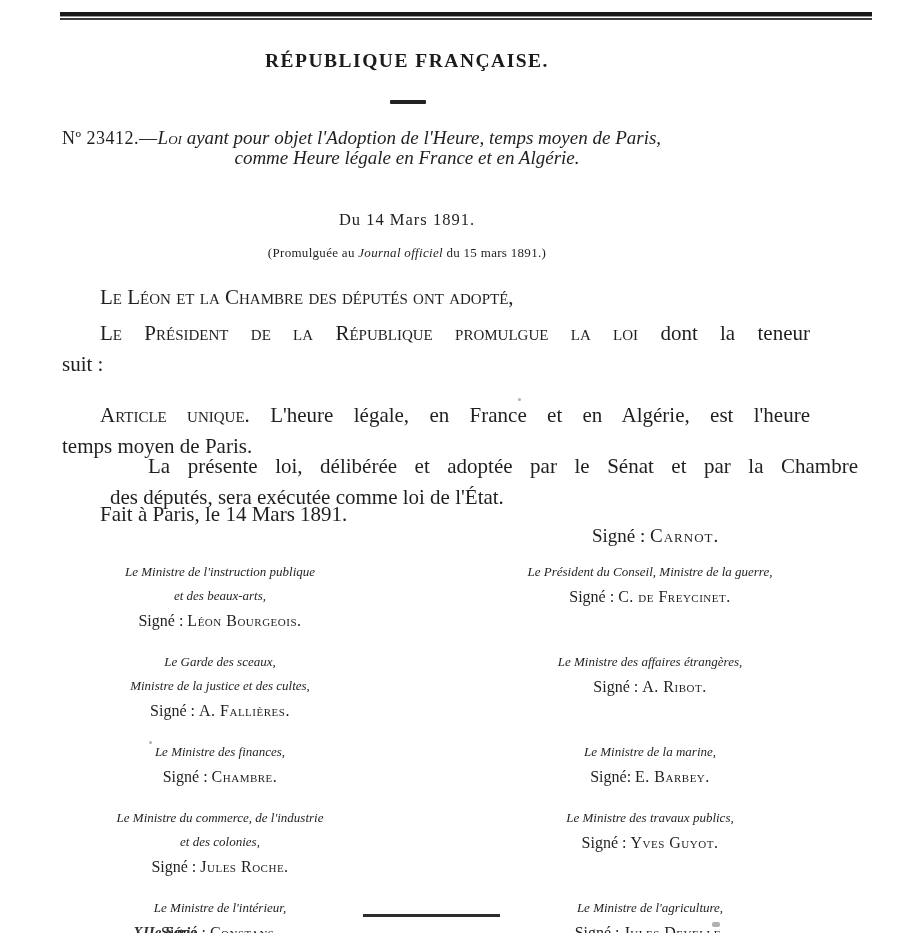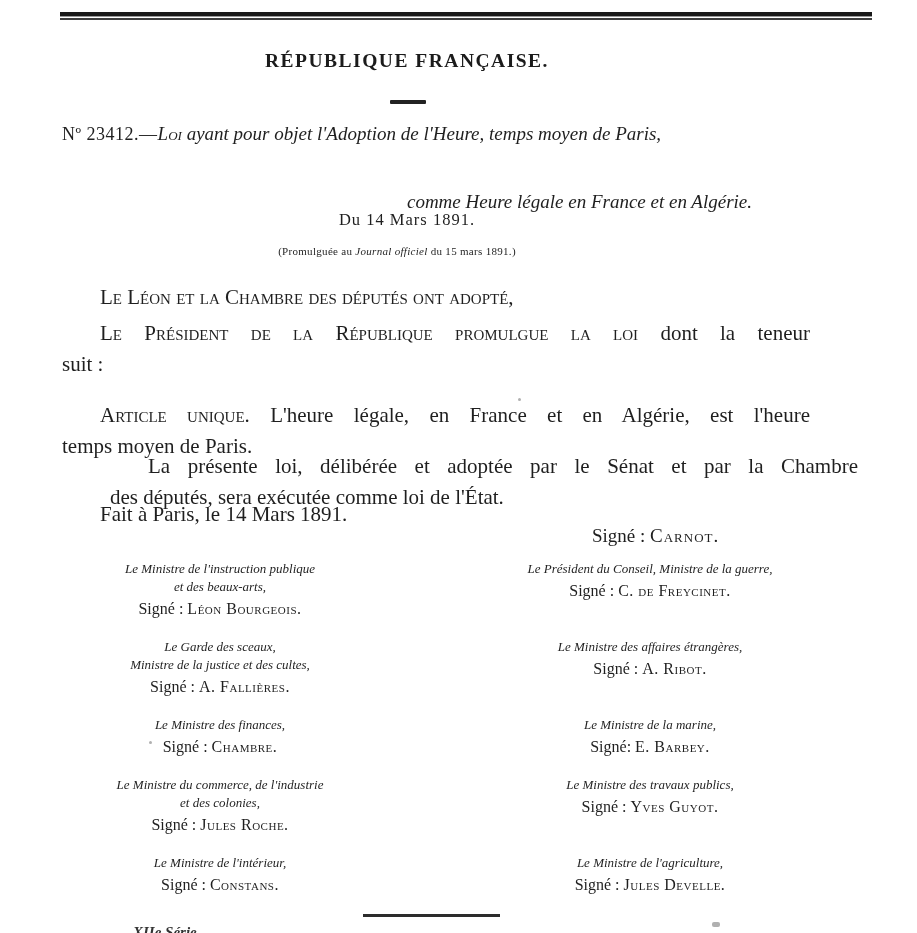--- a/index.html
+++ b/index.html
@@ -31,34 +31,34 @@
     text-align: center;
     font-size: 19.5px; font-weight: bold; letter-spacing: 1.5px;
     color: #1b1b1b;
   }
   .title-dash {
     position: absolute; top: 100px; left: 390px; width: 36px; height: 4px;
     background: #222; border-radius: 1px; filter: blur(0.4px);
   }
 
   .law-heading {
-    position: absolute; top: 120px; left: 62px; width: 742px;
-    font-style: italic; font-size: 19px; line-height: 28px;
+    position: absolute; top: 128px; left: 62px; width: 742px;
+    font-style: italic; font-size: 19px; line-height: 20px;
   }
   .law-heading .num { font-style: normal; font-size: 18px; letter-spacing: 0.5px; }
-  .law-heading .line2 { text-align: right; width: 690px; margin-top: 40px; }
+  .law-heading .line2 { text-align: center; width: 690px; }
   .sc { font-variant: small-caps; }
 
   .date-line {
     position: absolute; top: 210px; left: 62px; width: 690px;
     text-align: center; font-size: 16.5px; letter-spacing: 1px;
   }
   .promulgation {
-    position: absolute; top: 245px; left: 52px; width: 690px;
-    text-align: center; font-size: 11px; letter-spacing: 0.3px;
+    position: absolute; top: 245px; left: 62px; width: 690px;
+    text-align: center; font-size: 13px; letter-spacing: 0.3px;
   }
   .promulgation .it { font-style: italic; }
 
   .para { position: absolute; left: 62px; width: 748px; font-size: 21px; }
   .para .line { line-height: 31px; }
   .para .stretch { text-align: justify; text-align-last: justify; }
   .indent { text-indent: 38px; }
 
   .p-adoption  { top: 282px; }
   .p-promulgue { top: 318px; }
@@ -76,21 +76,21 @@
   .sig-grid {
     position: absolute; top: 560px; left: 70px;
     display: grid;
     grid-template-columns: 300px 340px;
     column-gap: 110px;
     row-gap: 20px;
     align-items: start;
   }
   .sig-cell { text-align: center; }
   .sig-title {
-    font-style: italic; font-size: 13px; line-height: 18px;
+    font-style: italic; font-size: 13px; line-height: 24px;
     white-space: pre-line; color: #242424;
   }
   .sig-signed { margin-top: 4px; font-size: 16px; }
   .sig-signed .sc { letter-spacing: 0.5px; }
 
   .rule-bottom {
     position: absolute; top: 914px; left: 363px; width: 137px; height: 3px;
     background: #2c2c2c; filter: blur(0.5px);
   }
   .series-footer {

